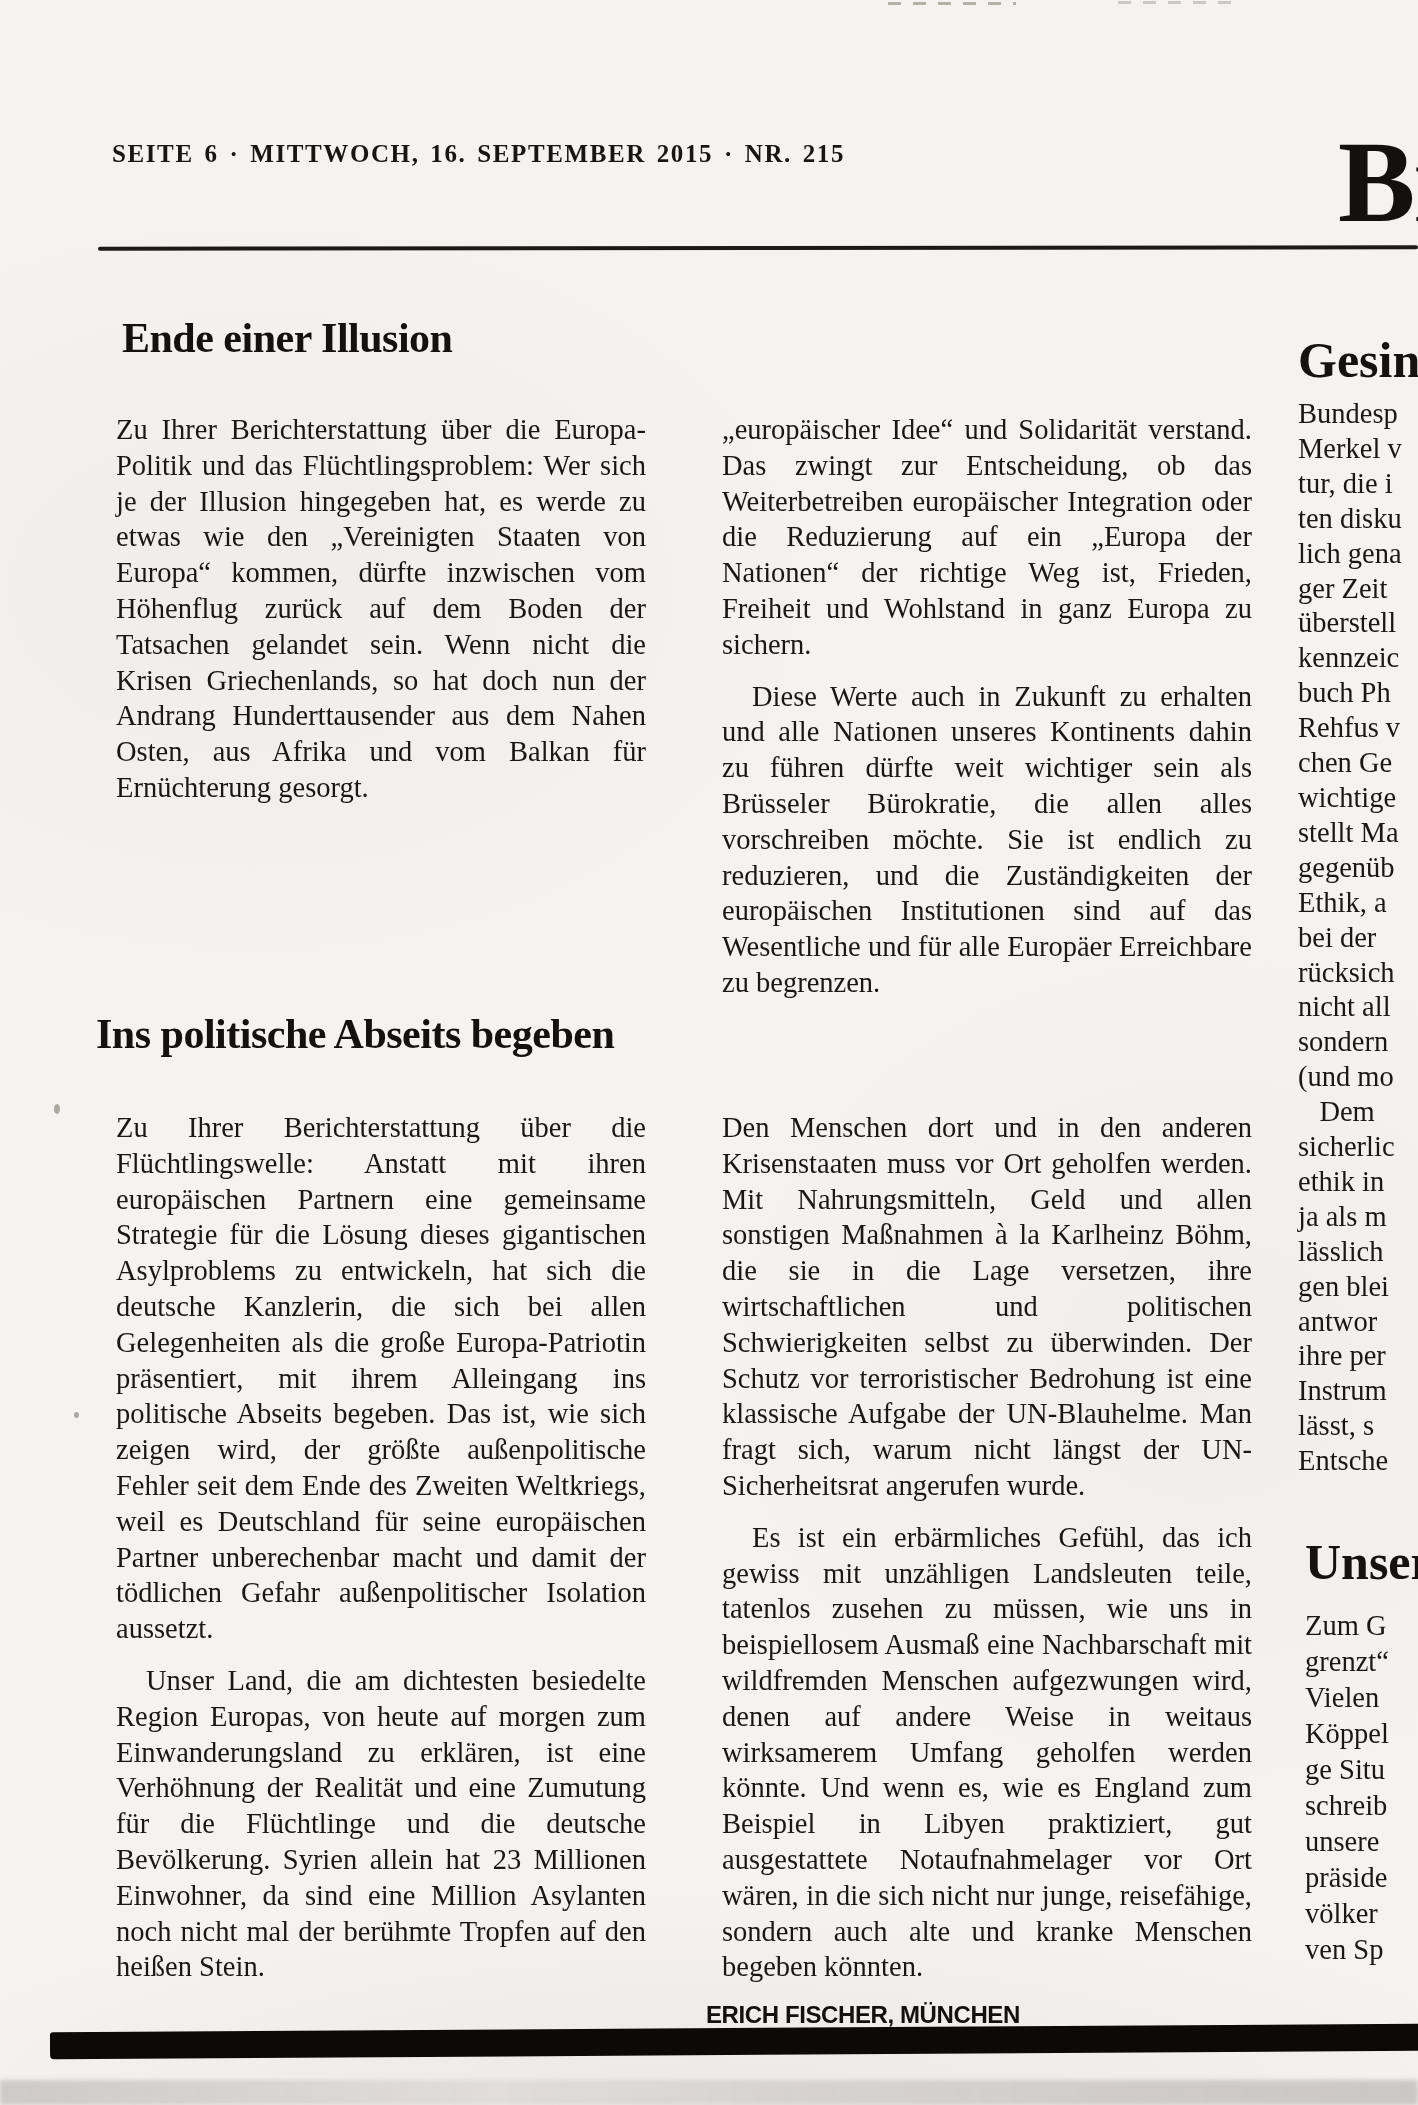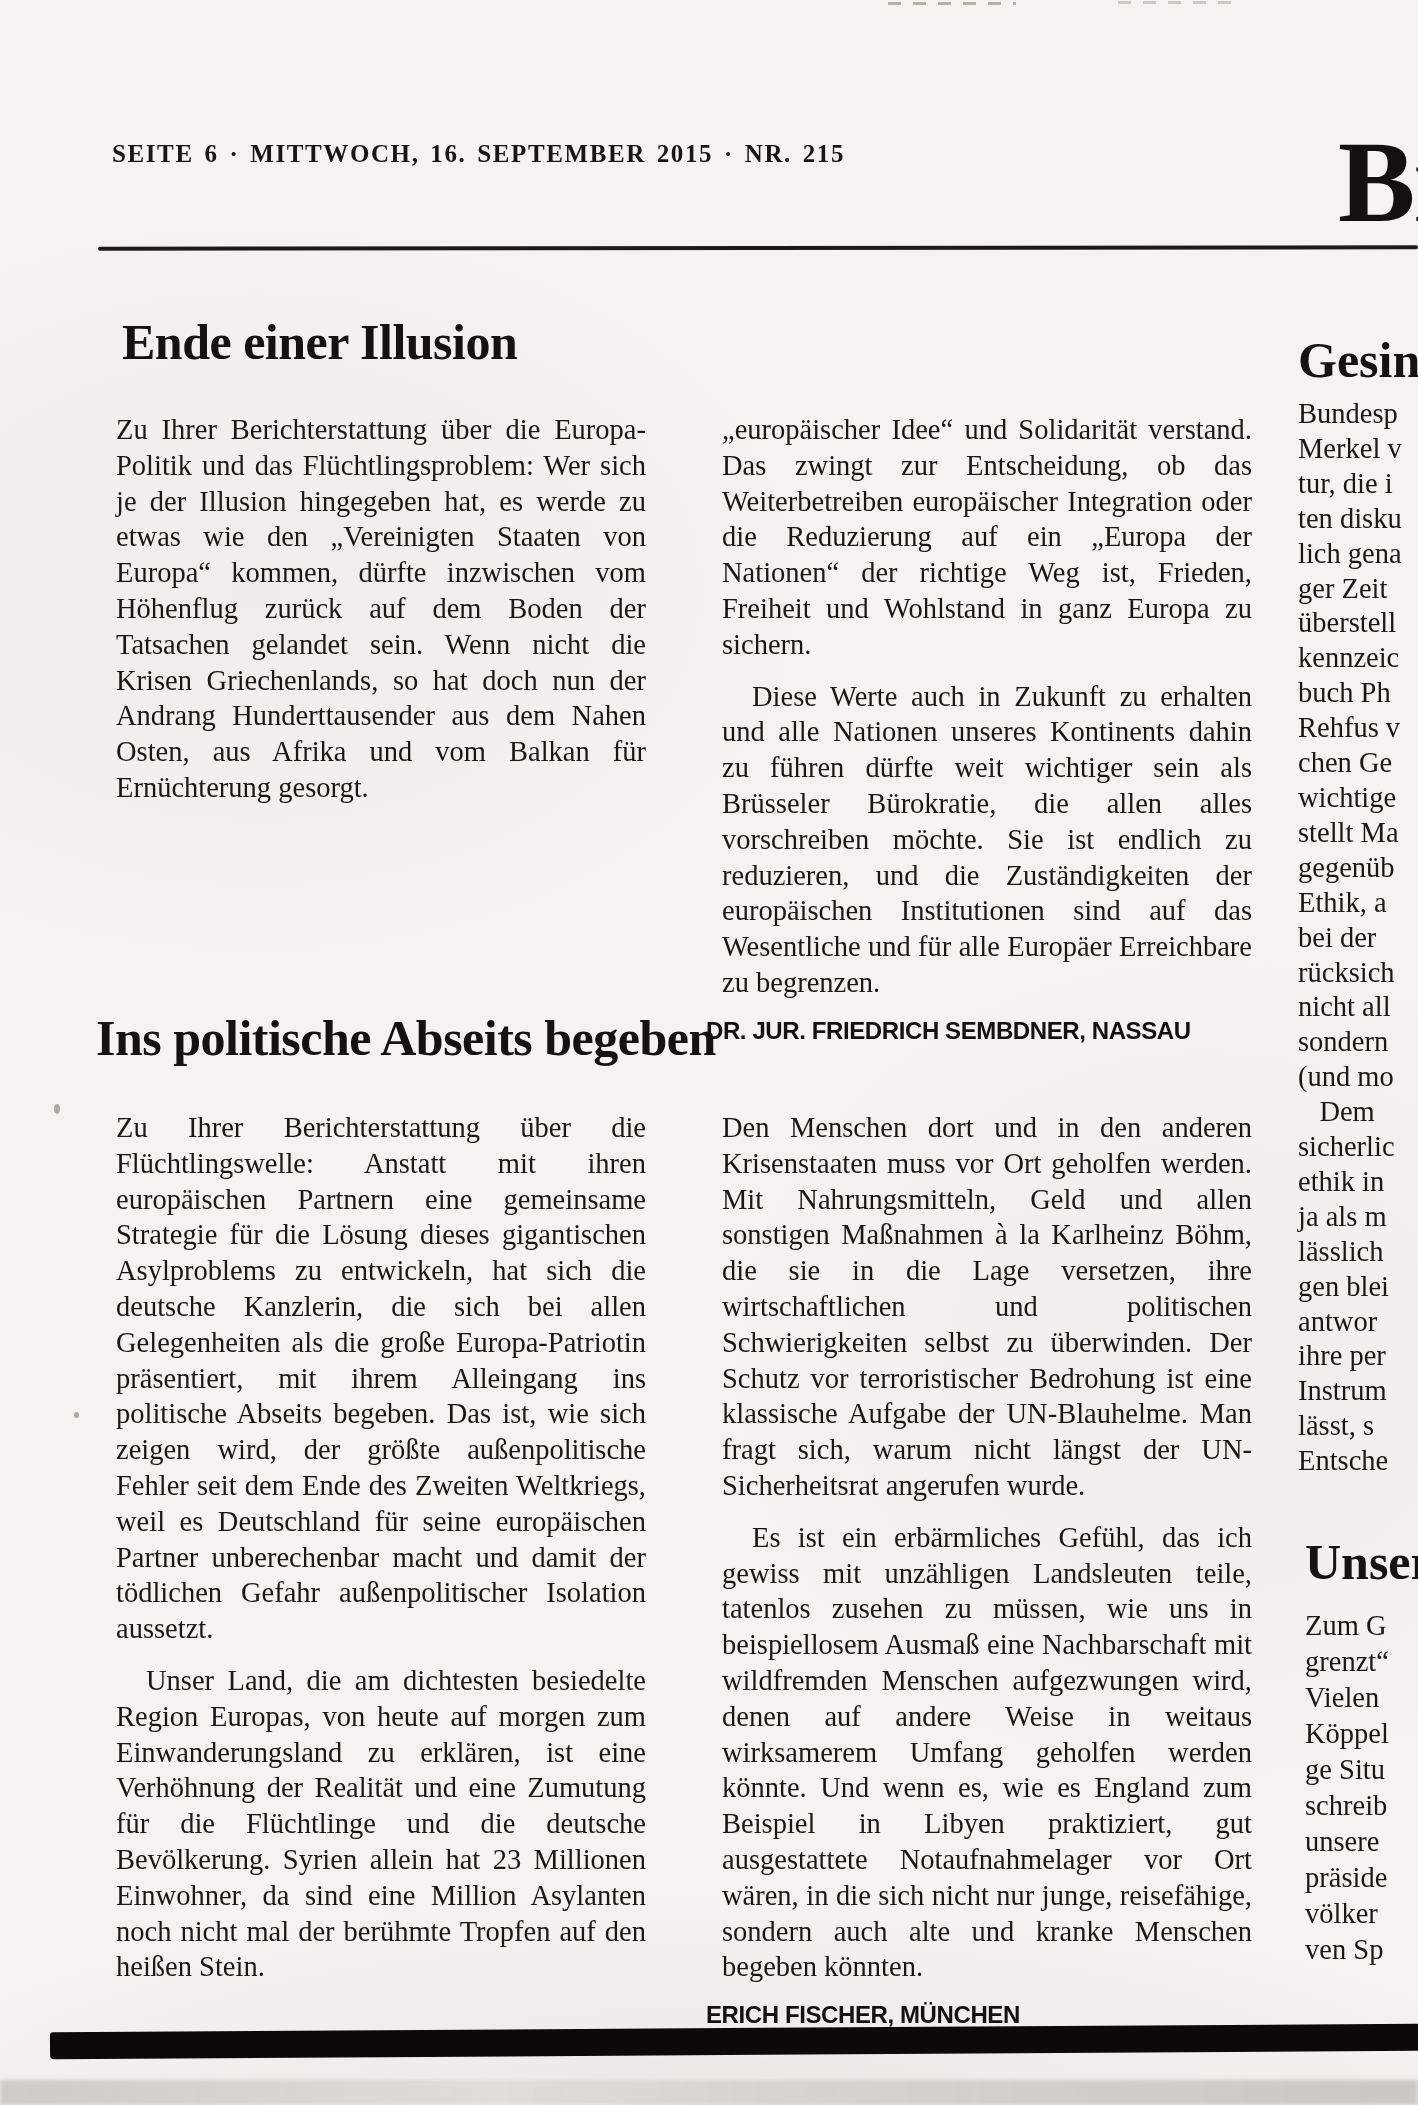--- a/index.html
+++ b/index.html
@@ -36,21 +36,21 @@
   .header-rule {
     left: 98px; top: 246px;
     width: 1320px; height: 4px;
     background: #1c1a17;
     border-radius: 2px;
     transform: rotate(-0.06deg);
   }
 
   .headline {
     margin: 0;
-    font-size: 50px; line-height: 1.05;
+    font-size: 42px; line-height: 1.05;
     font-weight: 600; letter-spacing: -0.5px;
     color: #131210;
     white-space: nowrap;
   }
   .col {
     width: 562px;
     font-size: 28.5px; line-height: 35.8px;
     text-align: justify;
     color: #1b1814;
   }
@@ -126,21 +126,20 @@
   <div class="abs header-rule"></div>
 
   <section>
     <h1 class="abs headline" style="left:122px; top:316px;">Ende einer Illusion</h1>
     <div class="abs col" style="left:100px; top:396px;">
       <p>Zu Ihrer Berichterstattung über die Europa-Politik und das Flüchtlingsproblem: Wer sich je der Illusion hingegeben hat, es werde zu etwas wie den „Vereinigten Staaten von Europa“ kommen, dürfte inzwischen vom Höhenflug zurück auf dem Boden der Tatsachen gelandet sein. Wenn nicht die Krisen Griechenlands, so hat doch nun der Andrang Hunderttausender aus dem Nahen Osten, aus Afrika und vom Balkan für Ernüchterung gesorgt.</p>
     </div>
     <div class="abs col" style="left:706px; top:396px;">
       <p>„europäischer Idee“ und Solidarität verstand. Das zwingt zur Entscheidung, ob das Weiterbetreiben europäischer Integration oder die Reduzierung auf ein „Europa der Nationen“ der richtige Weg ist, Frieden, Freiheit und Wohlstand in ganz Europa zu sichern.</p>
       <p class="indent">Diese Werte auch in Zukunft zu erhalten und alle Nationen unseres Kontinents dahin zu führen dürfte weit wichtiger sein als Brüsseler Bürokratie, die allen alles vorschreiben möchte. Sie ist endlich zu reduzieren, und die Zuständigkeiten der europäischen Institutionen sind auf das Wesentliche und für alle Europäer Erreichbare zu begrenzen.</p>
-      <div class="signature">DR. JUR. FRIEDRICH SEMBDNER, NASSAU</div>
     </div>
   </section>
 
   <section>
     <h1 class="abs headline" style="left:96px; top:1012px;">Ins politische Abseits begeben</h1>
     <div class="abs col" style="left:100px; top:1094px;">
       <p>Zu Ihrer Berichterstattung über die Flüchtlingswelle: Anstatt mit ihren europäischen Partnern eine gemeinsame Strategie für die Lösung dieses gigantischen Asylproblems zu entwickeln, hat sich die deutsche Kanzlerin, die sich bei allen Gelegenheiten als die große Europa-Patriotin präsentiert, mit ihrem Alleingang ins politische Abseits begeben. Das ist, wie sich zeigen wird, der größte außenpolitische Fehler seit dem Ende des Zweiten Weltkriegs, weil es Deutschland für seine europäischen Partner unberechenbar macht und damit der tödlichen Gefahr außenpolitischer Isolation aussetzt.</p>
       <p class="indent">Unser Land, die am dichtesten besiedelte Region Europas, von heute auf morgen zum Einwanderungsland zu erklären, ist eine Verhöhnung der Realität und eine Zumutung für die Flüchtlinge und die deutsche Bevölkerung. Syrien allein hat 23 Millionen Einwohner, da sind eine Million Asylanten noch nicht mal der berühmte Tropfen auf den heißen Stein.</p>
     </div>
     <div class="abs col" style="left:706px; top:1094px;">

